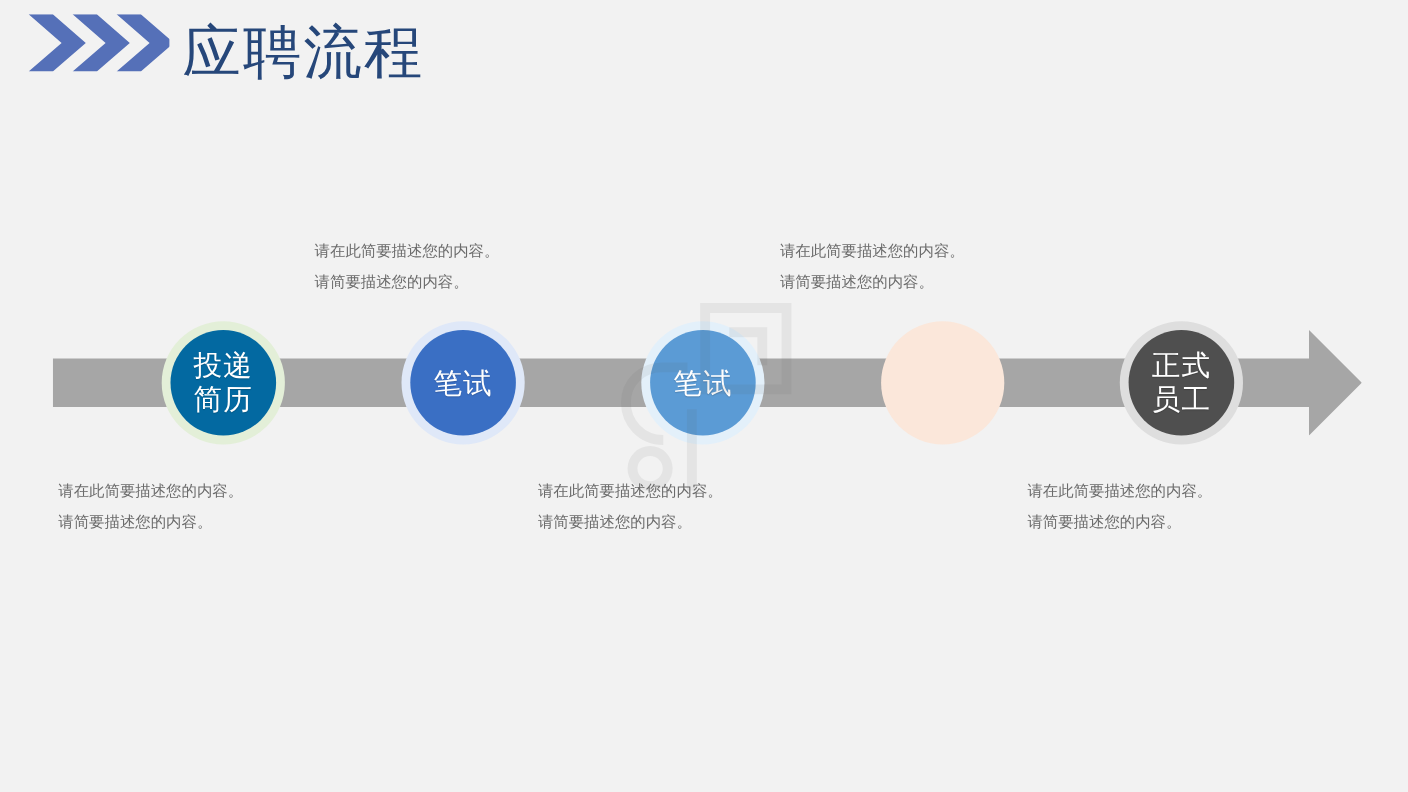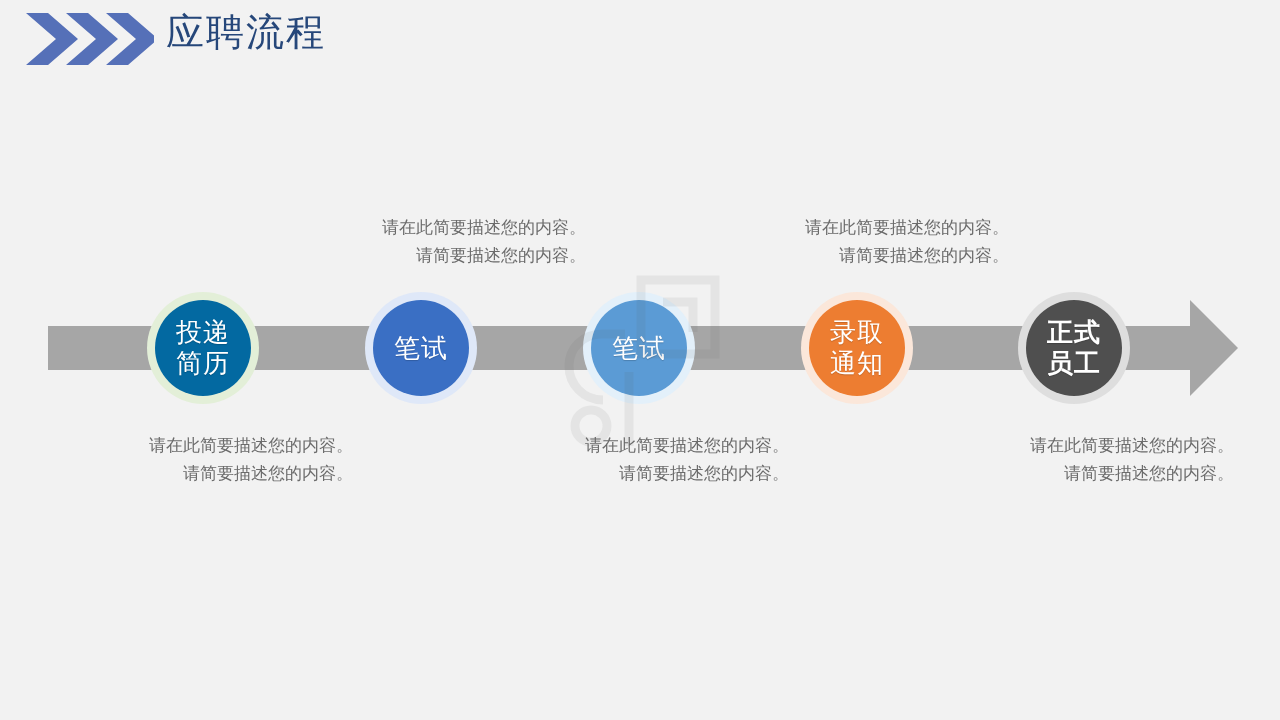--- a/index.html
+++ b/index.html
@@ -26,23 +26,23 @@
   #chevron-logo {
     position: absolute;
     left: 26px;
     top: 13px;
     width: 128px;
     height: 52px;
   }
   #page-title {
     position: absolute;
     left: 166px;
-    top: 2px;
+    top: 18px;
     font-family: "Liberation Serif", "DejaVu Serif", serif;
-    font-size: 38px;
+    font-size: 53px;
     line-height: 60px;
     letter-spacing: 2px;
     color: #26477a;
     white-space: nowrap;
   }
 
   
   #flow {
     position: absolute;
     left: 0;
@@ -86,23 +86,23 @@
     line-height: 31px;
     text-align: center;
     letter-spacing: 1px;
     white-space: pre-line;
     text-shadow: 0 1px 1px rgba(0,0,0,0.18);
   }
 
   .caption {
     position: absolute;
     width: 300px;
-    text-align: right;
+    text-align: left;
     font-family: "Liberation Sans", "DejaVu Sans", sans-serif;
-    font-size: 17px;
+    font-size: 14px;
     line-height: 28px;
     color: #6b6b6b;
     white-space: pre-line;
   }
   .caption.above { top: 214px; }
   .caption.below { top: 432px; }
 
   
   #watermark {
     position: absolute;
@@ -157,31 +157,27 @@
     <div class="ring" style="background:#e3f0fa;"></div>
     <div class="disc" style="background:#5b9bd5;">
       <span class="disc-label">笔试</span>
     </div>
   </div>
   <div class="caption below" style="left:489px;">请在此简要描述您的内容。
 请简要描述您的内容。</div>
 
   <div class="node" style="left:801px;">
     <div class="ring" style="background:#fbe7da;"></div>
-    <div class="disc" style="background:#ed7d31;">
-      <span class="disc-label">录取
-通知</span>
-    </div>
   </div>
   <div class="caption above" style="left:709px;">请在此简要描述您的内容。
 请简要描述您的内容。</div>
 
   <div class="node" style="left:1018px;">
     <div class="ring" style="background:#dedede;"></div>
-    <div class="disc" style="background:#4f4f4f;font-weight:bold;">
+    <div class="disc" style="background:#4f4f4f;">
       <span class="disc-label">正式
 员工</span>
     </div>
   </div>
   <div class="caption below" style="left:934px;">请在此简要描述您的内容。
 请简要描述您的内容。</div>
 
   <svg id="watermark" viewBox="0 0 210 210">
     <g fill="none" stroke="#5a5a5a" stroke-width="9">
       <path d="M58,150 C38,150 24,134 24,116 C24,98 38,84 57,84 L80,84"></path>

